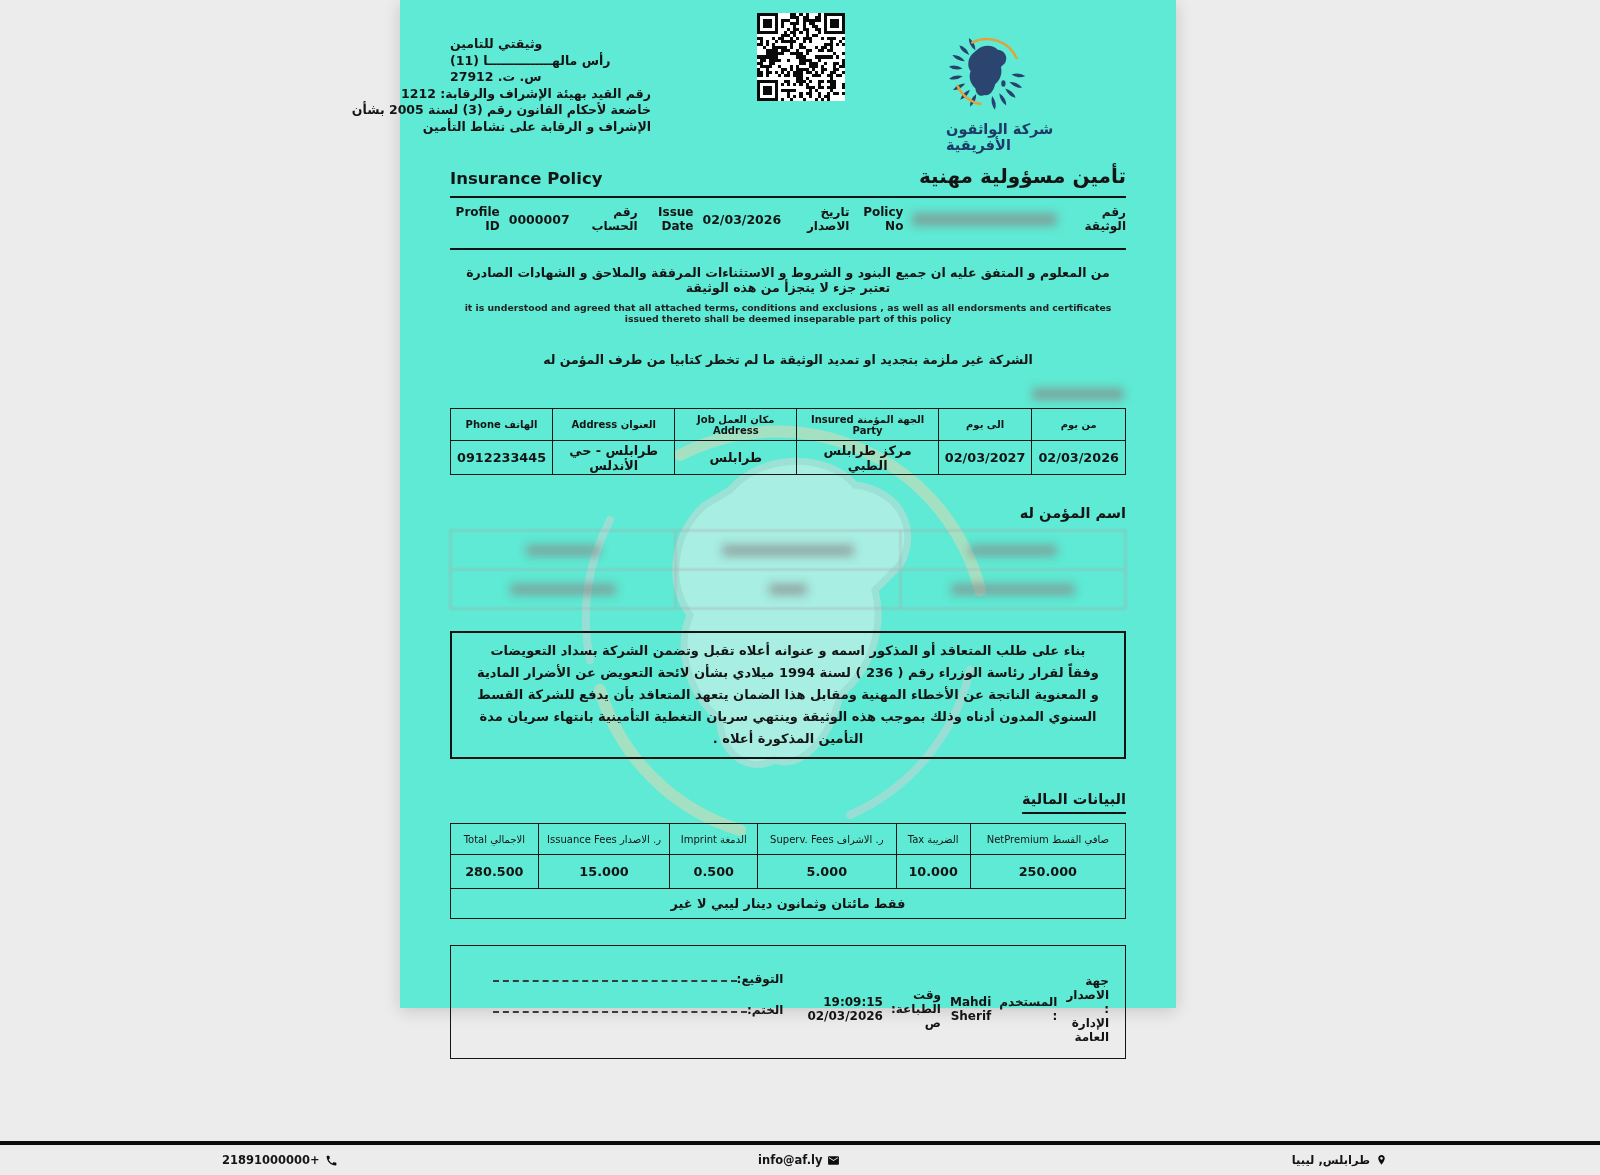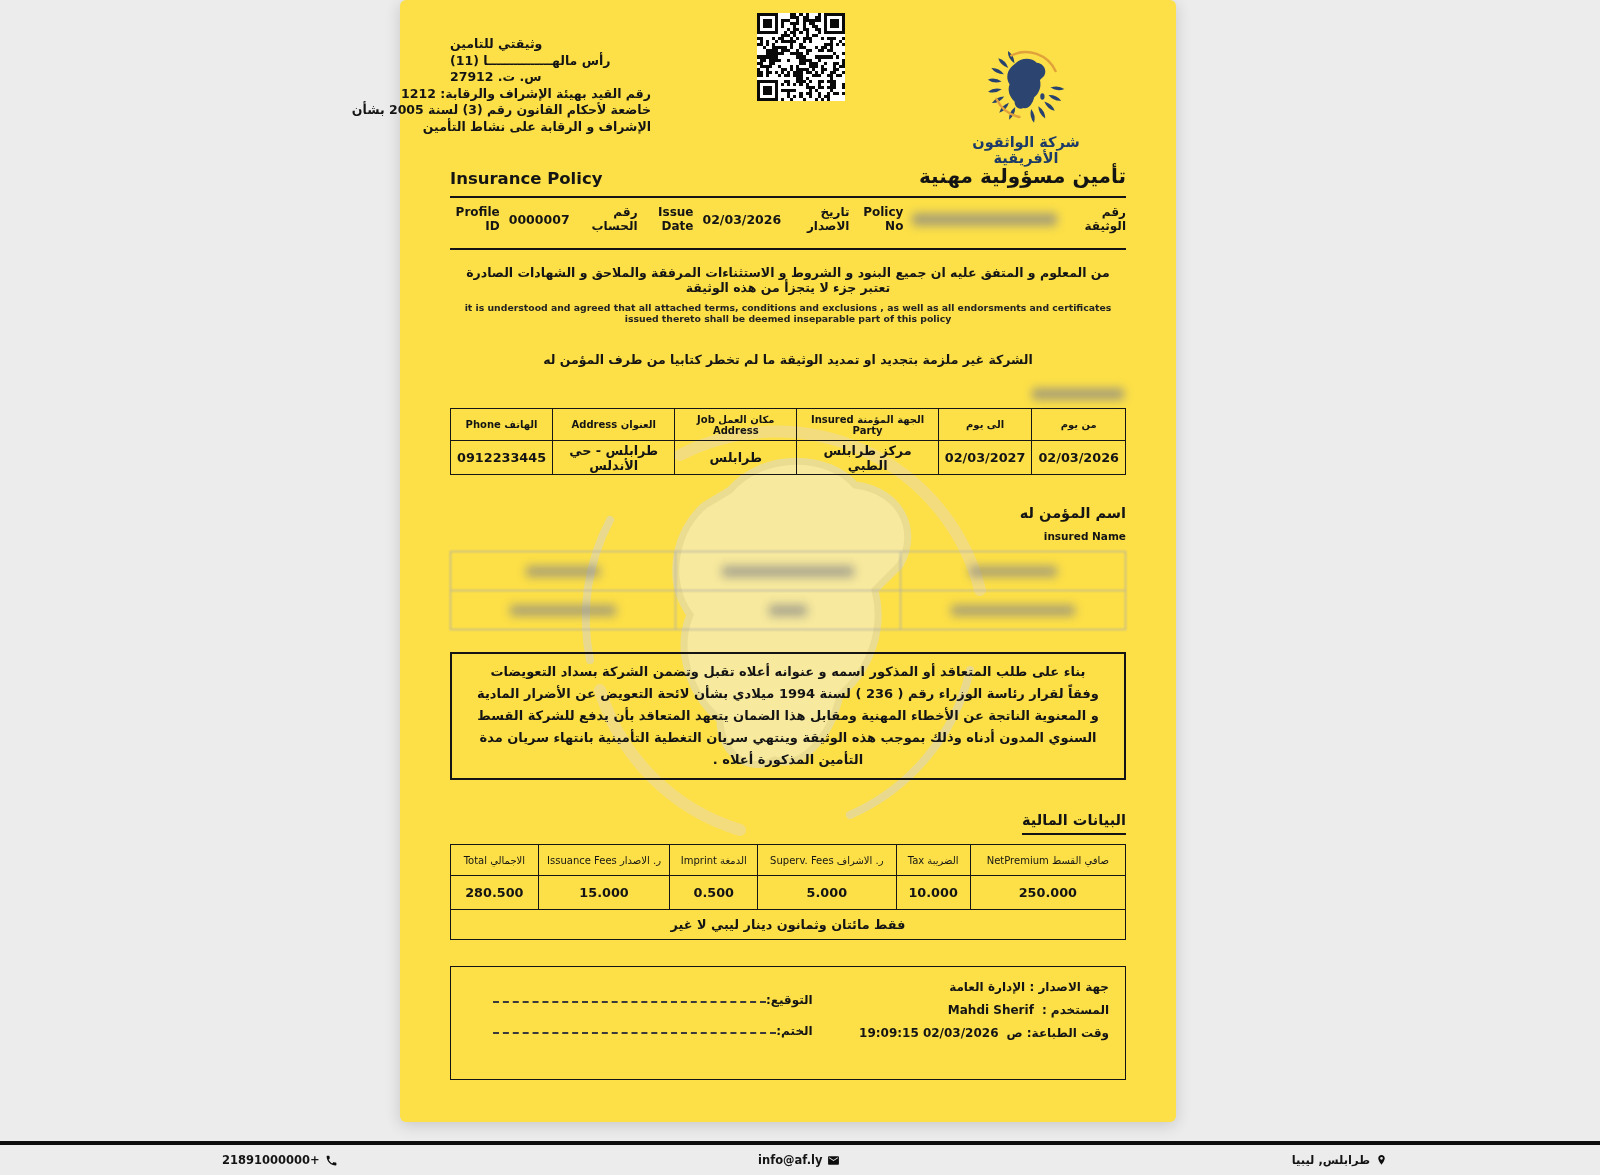--- a/index.html
+++ b/index.html
@@ -3,30 +3,30 @@
 <meta charset="utf-8">
 <style>
   html,body{margin:0;padding:0;}
   body{
     width:1600px;height:1175px;position:relative;overflow:hidden;
     background:#ececec;
     font-family:"DejaVu Sans",sans-serif;
     color:#141414;
   }
   .page{
-    position:absolute;left:400px;top:0;width:776px;height:1122px;
-    background:#fde047;box-shadow:0 3px 16px rgba(0,0,0,.16);border-radius:6px;
+    position:absolute;left:400px;top:0;width:776px;height:1008px;
+    background:#5eead4;box-shadow:0 3px 16px rgba(0,0,0,.16);
   }
   .watermark{position:absolute;left:140px;top:380px;width:500px;height:500px;z-index:0;opacity:.5;pointer-events:none;}
   .content{position:relative;z-index:1;padding:0 50px;}
   
   .hdr{position:relative;height:152px;}
   .co-info{position:absolute;right:475px;left:0;top:36px;direction:rtl;text-align:left;font-size:12.5px;font-weight:bold;line-height:16.5px;white-space:nowrap;}
   .qr{position:absolute;left:307px;top:13px;width:88px;height:88px;}
-  .logo-wrap{position:absolute;right:20px;top:44px;width:160px;text-align:center;}
+  .logo-wrap{position:absolute;right:20px;top:31px;width:160px;text-align:left;}
   .logo-name{margin-top:4px;font-size:14.5px;font-weight:bold;color:#1d3b66;direction:rtl;}
   
   .title-row{display:flex;justify-content:space-between;align-items:flex-end;margin-top:12px;}
   .title-en{font-size:16.5px;font-weight:bold;}
   .title-ar{font-size:20px;font-weight:bold;direction:rtl;}
   .rule{border:none;border-top:2.5px solid #141414;margin:8px 0 0 0;}
   .meta-row{direction:rtl;display:flex;justify-content:space-between;align-items:center;padding:7px 0;}
   .meta-item{display:flex;align-items:center;gap:9px;font-size:12px;font-weight:bold;}
   .meta-val{font-size:12.5px;font-weight:bold;direction:ltr;}
   
@@ -52,21 +52,21 @@
   .fin-h{direction:rtl;text-align:right;margin-top:30px;}
   .fin-h span{display:inline-block;font-size:14.5px;font-weight:bold;border-bottom:2.5px solid #141414;padding-bottom:5px;margin-left:44px;}
   .t3{direction:rtl;margin-top:9px;}
   .t3 th,.t3 td{border:1.6px solid #161616;padding:0 4px;text-align:center;}
   .t3 th{height:30px;font-size:10px;font-weight:normal;}
   .t3 td{height:33px;font-size:12.8px;font-weight:600;}
   .t3 .total-v{font-weight:800;}
   .t3 .words{height:29px;font-size:12.8px;font-weight:bold;}
   
   .sig-box{margin-top:26px;border:1.8px solid #141414;height:112px;display:flex;direction:rtl;}
-  .sig-right{width:46%;padding:13px 16px 0 0;display:flex;flex-direction:column;gap:9px;font-size:12px;font-weight:bold;text-align:right;}
+  .sig-right{width:46%;padding:13px 16px 0 0;display:flex;flex-direction:row;gap:9px;font-size:12px;font-weight:bold;text-align:right;}
   .sig-line{display:flex;align-items:center;gap:8px;}
   .sig-left{width:54%;padding:26px 24px 0 42px;display:flex;flex-direction:column;gap:17px;font-size:12px;font-weight:bold;}
   .dash-row{display:flex;align-items:center;}
   .dash{flex:1;border-top:2px dashed #3a3a3a;margin-top:4px;}
   
   .footer-line{position:absolute;left:0;top:1141px;width:1600px;height:3.5px;background:#0d0d0d;}
   .footer{position:absolute;left:0;top:1150px;width:1600px;height:25px;font-size:11.5px;font-weight:bold;}
   .f-item{position:absolute;display:flex;align-items:center;gap:5px;direction:rtl;}
   .f-phone{left:222px;top:3px;}
   .f-mail{left:758px;top:3px;}
@@ -497,21 +497,20 @@
         <td>02/03/2027</td>
         <td>مركز طرابلس الطبي</td>
         <td>طرابلس</td>
         <td>طرابلس - حي الأندلس</td>
         <td>0912233445</td>
       </tr>
     </tbody>
       </table>
 
     <div class="sec-h">اسم المؤمن له</div>
-    <div class="sec-h-en">insured Name</div>
 
     <div class="ins-tbl-wrap">
       <table class="t2">
         <tbody>
             <tr>
           <td style="width:33.4%"><span class="blob" style="width:88px;height:11px;"></span></td>
           <td style="width:33.3%"><span class="blob" style="width:132px;height:11px;"></span></td>
           <td style="width:33.3%"><span class="blob" style="width:74px;height:11px;"></span></td>
         </tr>
         <tr>

